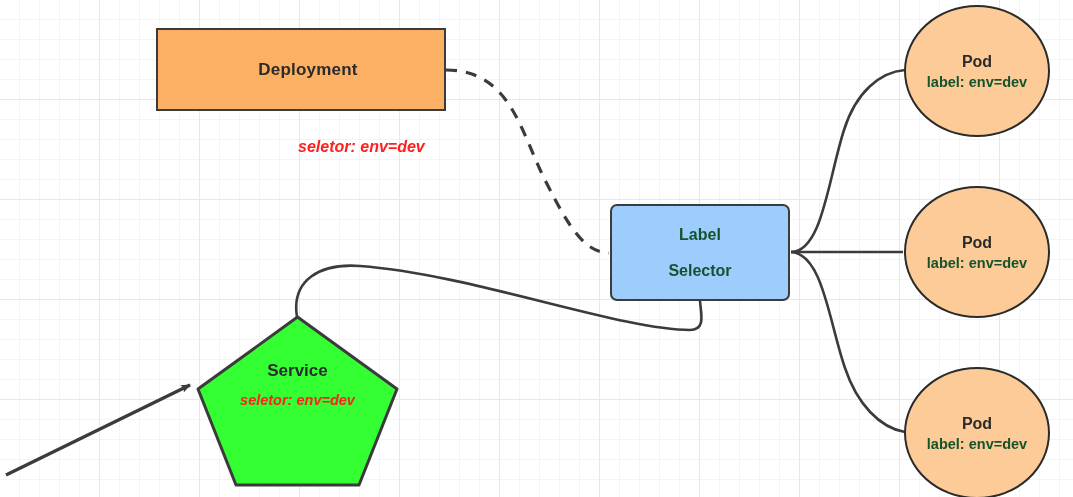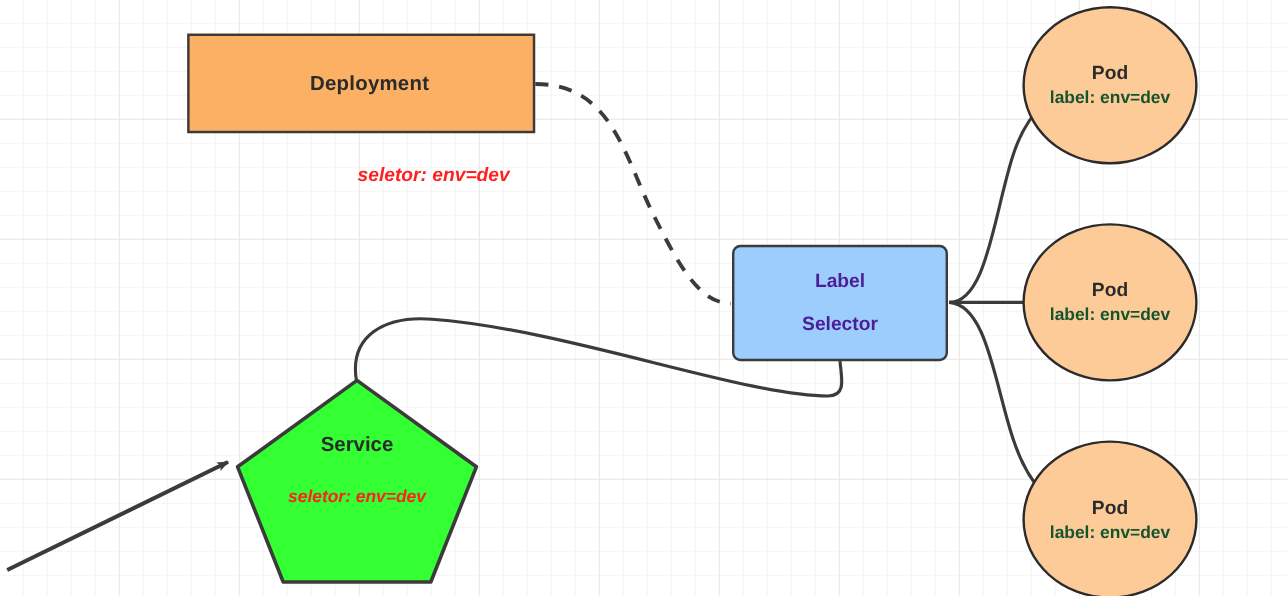--- a/index.html
+++ b/index.html
@@ -71,32 +71,32 @@
     width: 180px;
     height: 97px;
     background: #9ccdfc;
     border: 2px solid #3b3b3b;
     border-radius: 7px;
     gap: 18px;
   }
   #label-selector-node .title {
     font-size: 16px;
     font-weight: bold;
-    color: #4c1d95;
+    color: #14532d;
   }
 
   
   #service-node {
     left: 196px;
     top: 315px;
     width: 203px;
     height: 172px;
     justify-content: flex-start;
     padding-top: 46px;
-    gap: 25px;
+    gap: 11px;
   }
   #service-node .pent-fill {
     position: absolute;
     left: 0;
     top: 0;
     width: 100%;
     height: 100%;
   }
   #service-node .title {
     position: relative;
@@ -105,21 +105,21 @@
     color: #2b2b2b;
   }
   #service-node .sel {
     position: relative;
   }
 
   
   .pod-node {
     width: 146px;
     height: 132px;
-    left: 852px;
+    left: 904px;
     background: #fccb97;
     border: 2px solid #2b2b2b;
     border-radius: 50%;
     gap: 3px;
   }
   #pod-1 { top: 5px; }
   #pod-2 { top: 186px; }
   #pod-3 { top: 367px; }
   .pod-node .title {
     font-size: 16px;

